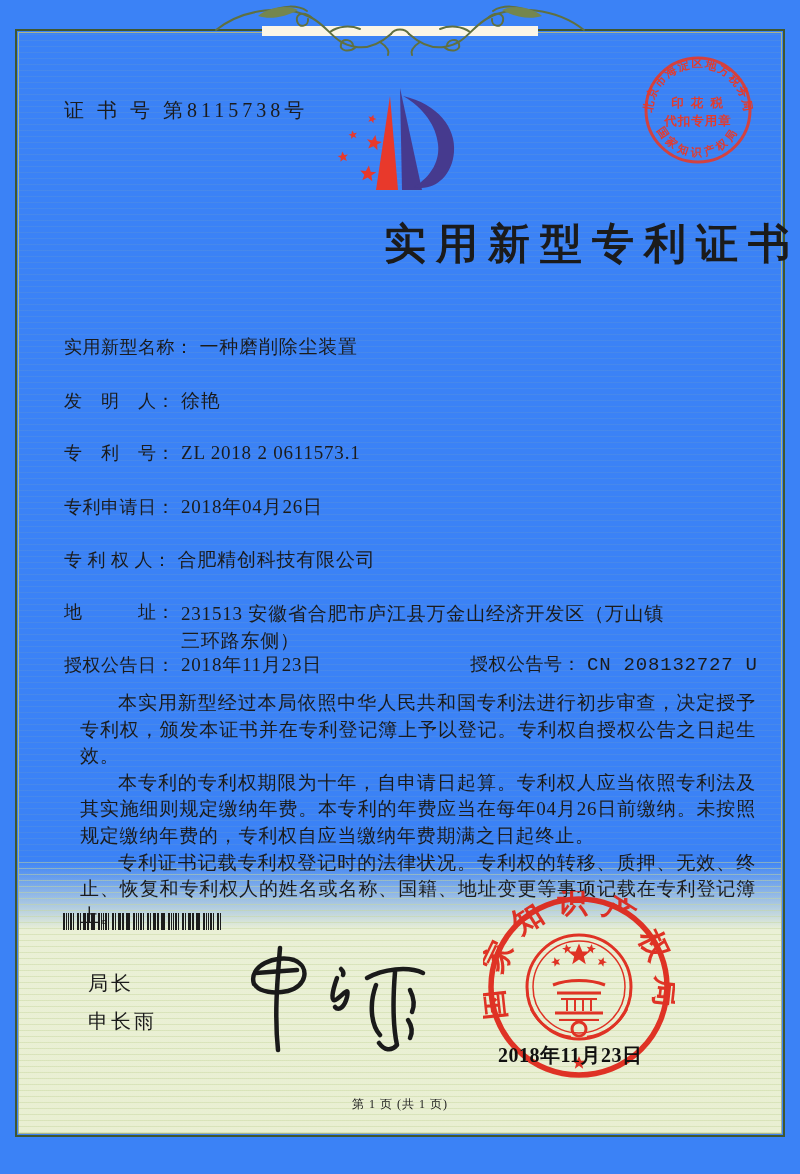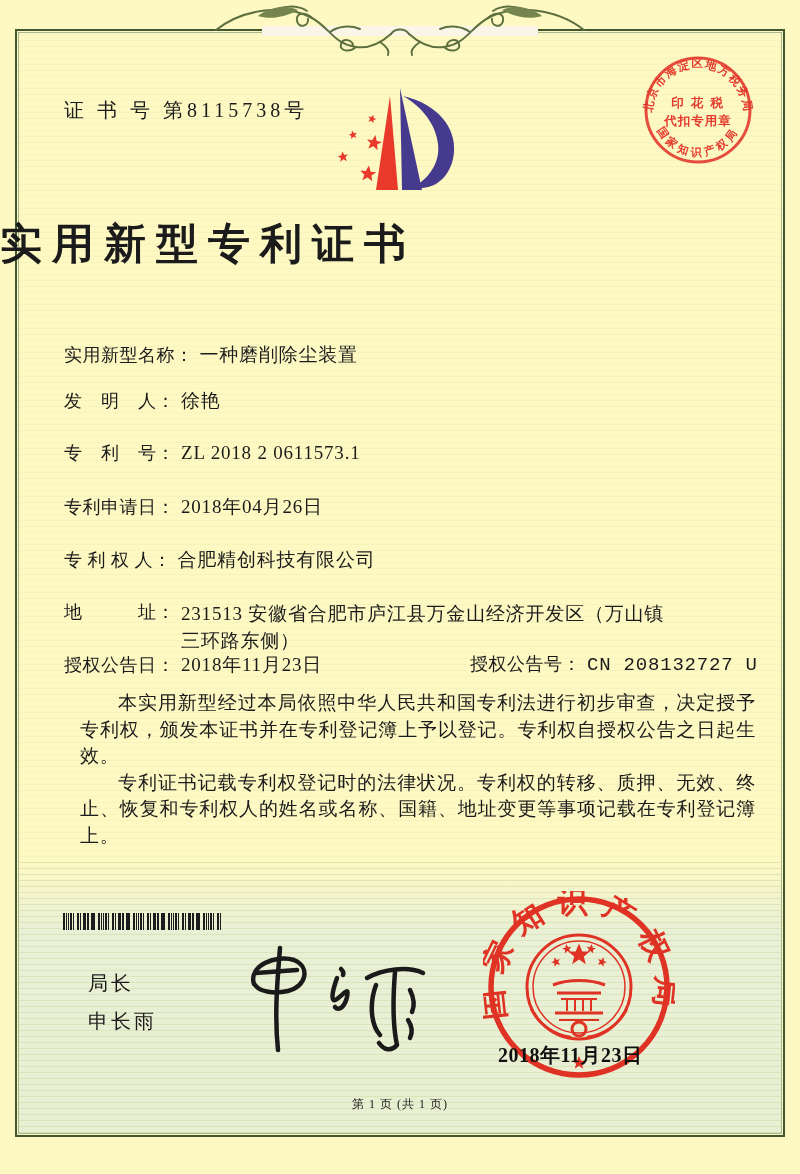--- a/index.html
+++ b/index.html
@@ -4,21 +4,21 @@
 <style>
   html,body{margin:0;padding:0;}
   body{
     font-family:"Liberation Serif","DejaVu Serif",serif;
     background:#e8e8e8;
   }
   .page{
     position:relative;
     width:800px;height:1174px;
     margin:0 auto;
-    background:#fef9c3;
+    background:#3b82f6;
     overflow:hidden;
     color:#1b1b1b;
   }
   
   .frame{
     position:absolute;left:15px;top:29px;right:15px;bottom:37px;
     border:2.5px solid #40572f;
     z-index:1;
   }
   .frame-inner{
@@ -41,31 +41,31 @@
   .ornament{position:absolute;top:2px;left:50%;transform:translateX(-50%);z-index:3;}
   
   .cert-no{
     position:absolute;left:64px;top:97px;
     font-size:20px;letter-spacing:4px;z-index:2;
   }
   .logo{position:absolute;left:330px;top:86px;z-index:2;}
   .stamp{position:absolute;left:639px;top:51px;z-index:3;}
   .title{
     position:absolute;left:0;top:216px;width:100%;
-    text-align:left;font-size:42px;font-weight:bold;
+    text-align:right;font-size:42px;font-weight:bold;
     letter-spacing:10px;z-index:2;
   }
   
   .field{position:absolute;left:64px;z-index:2;white-space:nowrap;}
   .field .lbl{font-size:18px;letter-spacing:0.5px;}
   .field .val{font-size:19px;letter-spacing:0.8px;margin-left:6px;}
   .field .val.addr{
     display:inline-block;vertical-align:top;white-space:normal;line-height:27px;
   }
-  .f-name{top:342px;} .f-inventor{top:388px;} .f-patno{top:441px;}
+  .f-name{top:334px;} .f-inventor{top:388px;} .f-patno{top:441px;}
   .f-filing{top:494px;} .f-patentee{top:547px;} .f-addr{top:600px;}
   .f-grantdate{top:652px;}
   .f-grantno{position:absolute;left:470px;top:652px;z-index:2;white-space:nowrap;font-family:Liberation Mono, monospace;}
   
   .body-text{
     position:absolute;left:80px;top:690px;width:676px;
     font-size:19px;line-height:26.6px;letter-spacing:0.8px;
     text-align:justify;z-index:2;
   }
   .body-text p{margin:0;text-indent:2em;}
@@ -185,20 +185,21 @@
   </div>
   <div class="field f-grantdate">
     <span class="lbl">授权公告日：</span><span class="val">2018年11月23日</span>
   </div>
   <div class="field f-grantno">
     <span class="lbl">授权公告号：</span><span class="val">CN 208132727 U</span>
   </div>
 
   <div class="body-text">
     <p>本实用新型经过本局依照中华人民共和国专利法进行初步审查，决定授予专利权，颁发本证书并在专利登记簿上予以登记。专利权自授权公告之日起生效。</p>
+    <p>本专利的专利权期限为十年，自申请日起算。专利权人应当依照专利法及其实施细则规定缴纳年费。本专利的年费应当在每年04月26日前缴纳。未按照规定缴纳年费的，专利权自应当缴纳年费期满之日起终止。</p>
     <p>专利证书记载专利权登记时的法律状况。专利权的转移、质押、无效、终止、恢复和专利权人的姓名或名称、国籍、地址变更等事项记载在专利登记簿上。</p>
   </div>
 
   <div class="barcode"></div>
 
   <div class="post-title">局长</div>
   <div class="post-name">申长雨</div>
 
   <svg class="signature" width="215" height="115" viewBox="0 0 215 115">
     <g stroke="#1a1a1a" stroke-width="4.5" fill="none" stroke-linecap="round" stroke-linejoin="round">

